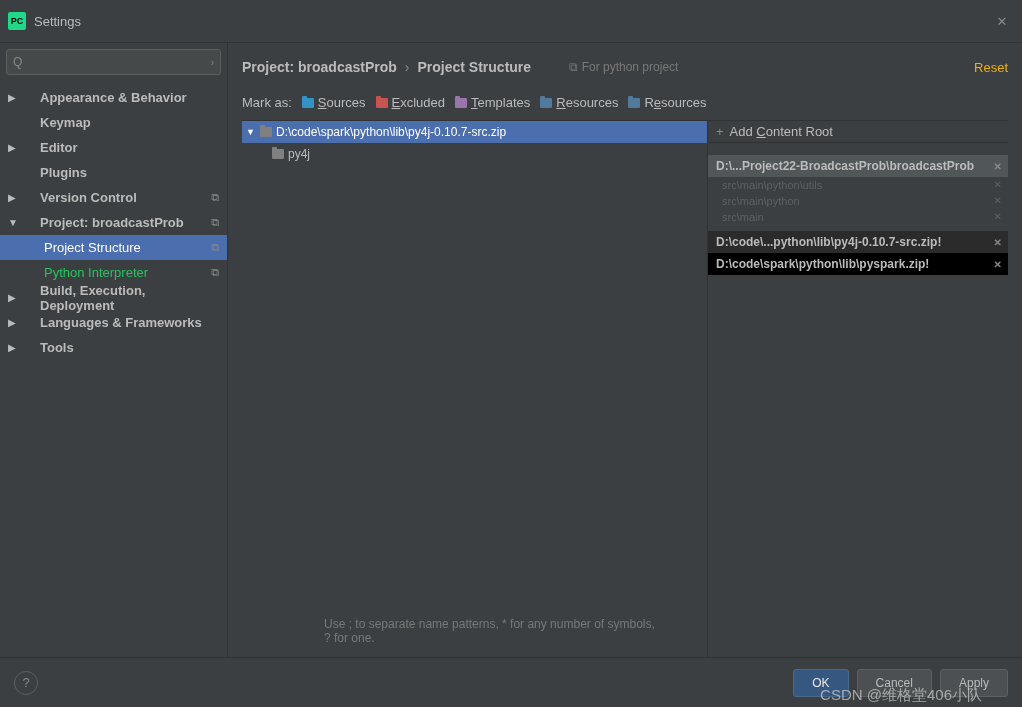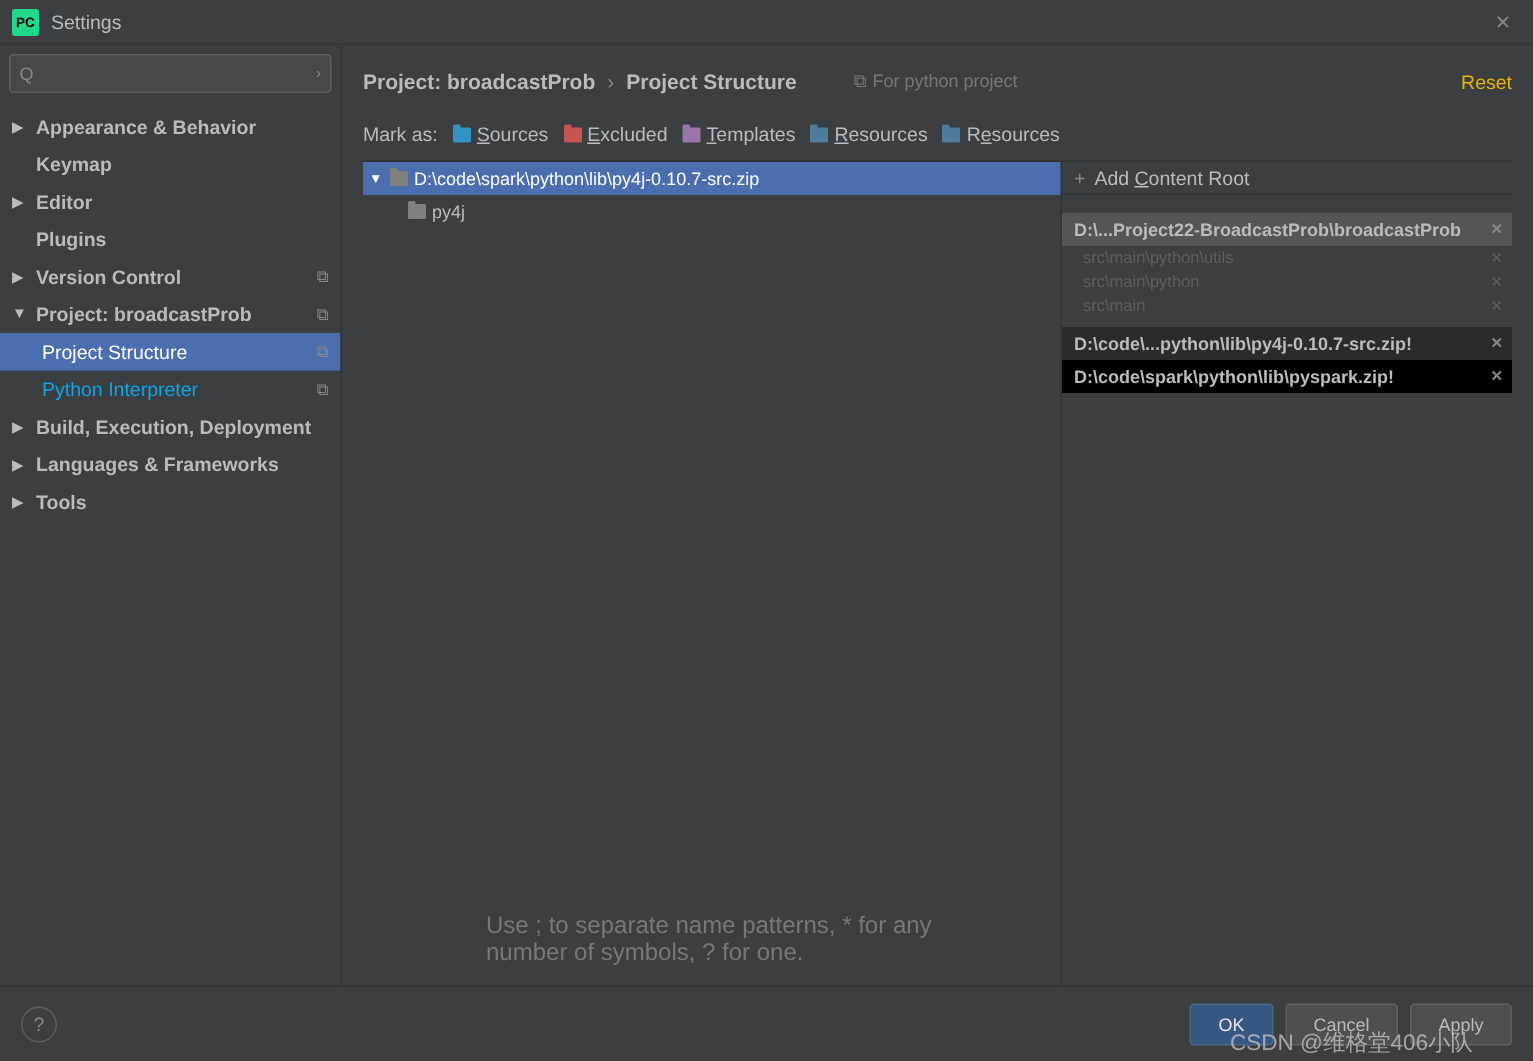--- a/index.html
+++ b/index.html
@@ -1,33 +1,33 @@
 <!DOCTYPE html>
 <html><head>
   <meta charset="utf-8">
   <style>
     * { margin: 0; padding: 0; box-sizing: border-box; font-family: -apple-system, BlinkMacSystemFont, "Segoe UI", sans-serif; }
     body { background: #3c3f41; color: #bbbbbb; font-size: 13px; width: 1022px; height: 707px; display: flex; flex-direction: column; overflow: hidden; }
-    .titlebar { height: 30px; display: flex; align-items: center; padding: 0 8px; background: #3c3f41; border-bottom: 1px solid #323232; }
+    .titlebar { height: 43px; display: flex; align-items: center; padding: 0 8px; background: #3c3f41; border-bottom: 1px solid #323232; }
     .titlebar-icon { width: 18px; height: 18px; background: #21d789; border-radius: 2px; margin-right: 8px; display: flex; align-items: center; justify-content: center; font-size: 9px; font-weight: bold; color: #000; }
     .titlebar-title { flex: 1; color: #bbbbbb; }
     .close-btn { width: 24px; height: 24px; display: flex; align-items: center; justify-content: center; cursor: pointer; color: #888; }
     .main-area { flex: 1; display: flex; overflow: hidden; }
     .sidebar { width: 228px; background: #3c3f41; border-right: 1px solid #323232; display: flex; flex-direction: column; }
     .search-wrap { padding: 6px; }
     .search-box { width: 100%; height: 26px; background: #45494a; border: 1px solid #5e6060; border-radius: 3px; display: flex; align-items: center; padding: 0 6px; }
     .search-icon { color: #888; font-size: 12px; margin-right: 4px; }
     .search-input { flex: 1; background: transparent; border: none; outline: none; color: #bbbbbb; font-size: 12px; }
     .chevron-right { font-size: 10px; color: #888; }
     .nav-tree { flex: 1; overflow: auto; padding-top: 4px; }
     .nav-item { height: 25px; display: flex; align-items: center; padding: 0 8px; cursor: pointer; position: relative; }
     .nav-arrow { width: 12px; color: #bbbbbb; font-size: 10px; margin-right: 4px; }
-    .nav-label { flex: 1; color: #bbbbbb; }
+    .nav-label { flex: 1; color: #bbbbbb; margin-left: 16px; }
     .nav-child { padding-left: 28px; }
-    .nav-child .nav-label { color: #0ea5e9; }
+    .nav-child .nav-label { color: #22c55e; }
     .nav-selected { background: #4b6eaf !important; }
     .nav-selected .nav-label { color: #fff; }
     .nav-bold .nav-label { font-weight: bold; }
     .copy-icon { color: #888; font-size: 11px; margin-left: 4px; }
     .content { flex: 1; display: flex; flex-direction: column; padding: 10px 14px 0 14px; }
     .breadcrumb { display: flex; align-items: center; gap: 8px; height: 28px; }
     .breadcrumb-item { color: #bbbbbb; font-weight: bold; font-size: 14px; }
     .breadcrumb-sep { color: #888; font-size: 14px; }
     .for-project { color: #787878; font-size: 12px; display: flex; align-items: center; gap: 4px; margin-left: 30px; }
     .reset-link { margin-left: auto; color: #eab308; cursor: pointer; font-size: 13px; }
@@ -57,21 +57,21 @@
     .root-x { position: absolute; right: 6px; color: #888; cursor: pointer; font-size: 10px; }
     .re-gray { background: #515658; color: #bbbbbb; margin-top: 12px; }
     .re-dark { background: #2b2b2b; color: #bbbbbb; }
     .re-mid { background: #000000; color: #bbbbbb; text-align: right; }
     .section-head { padding: 3px 8px; font-size: 12px; color: #787878; font-weight: bold; }
     .source-folder-item { padding: 2px 14px; font-size: 11px; color: #5e6060; position: relative; }
     .source-folder-item .root-x { color: #5e6060; }
     .exclude-row { display: flex; align-items: center; padding: 10px 0 4px 0; gap: 10px; }
     .exclude-label { color: #bbbbbb; }
     .exclude-input { flex: 1; max-width: 360px; height: 26px; background: #45494a; border: 1px solid #5e6060; border-radius: 3px; }
-    .exclude-hint { color: #787878; font-size: 16px; padding: 2px 0 12px 82px; max-width: 420px; }
+    .exclude-hint { color: #787878; font-size: 12px; padding: 2px 0 12px 82px; max-width: 420px; }
     .footer { height: 50px; border-top: 1px solid #323232; display: flex; align-items: center; padding: 0 14px; gap: 8px; }
     .help-btn { width: 24px; height: 24px; border: 1px solid #5e5e5e; border-radius: 50%; display: flex; align-items: center; justify-content: center; color: #888; cursor: pointer; }
     .spacer { flex: 1; }
     .btn { height: 28px; padding: 0 18px; border-radius: 3px; border: 1px solid #5e6060; background: #4c5052; color: #bbbbbb; cursor: pointer; display: flex; align-items: center; font-size: 12px; }
     .btn-primary { background: #365880; border-color: #4a688c; color: #e8e8e8; }
     .watermark { position: absolute; bottom: 2px; right: 40px; color: #d0d0d0; font-size: 15px; opacity: 0.7; pointer-events: none; }
     .proj-icon { width: 12px; height: 10px; display: inline-block; }
   </style>
 </head>
 <body>

